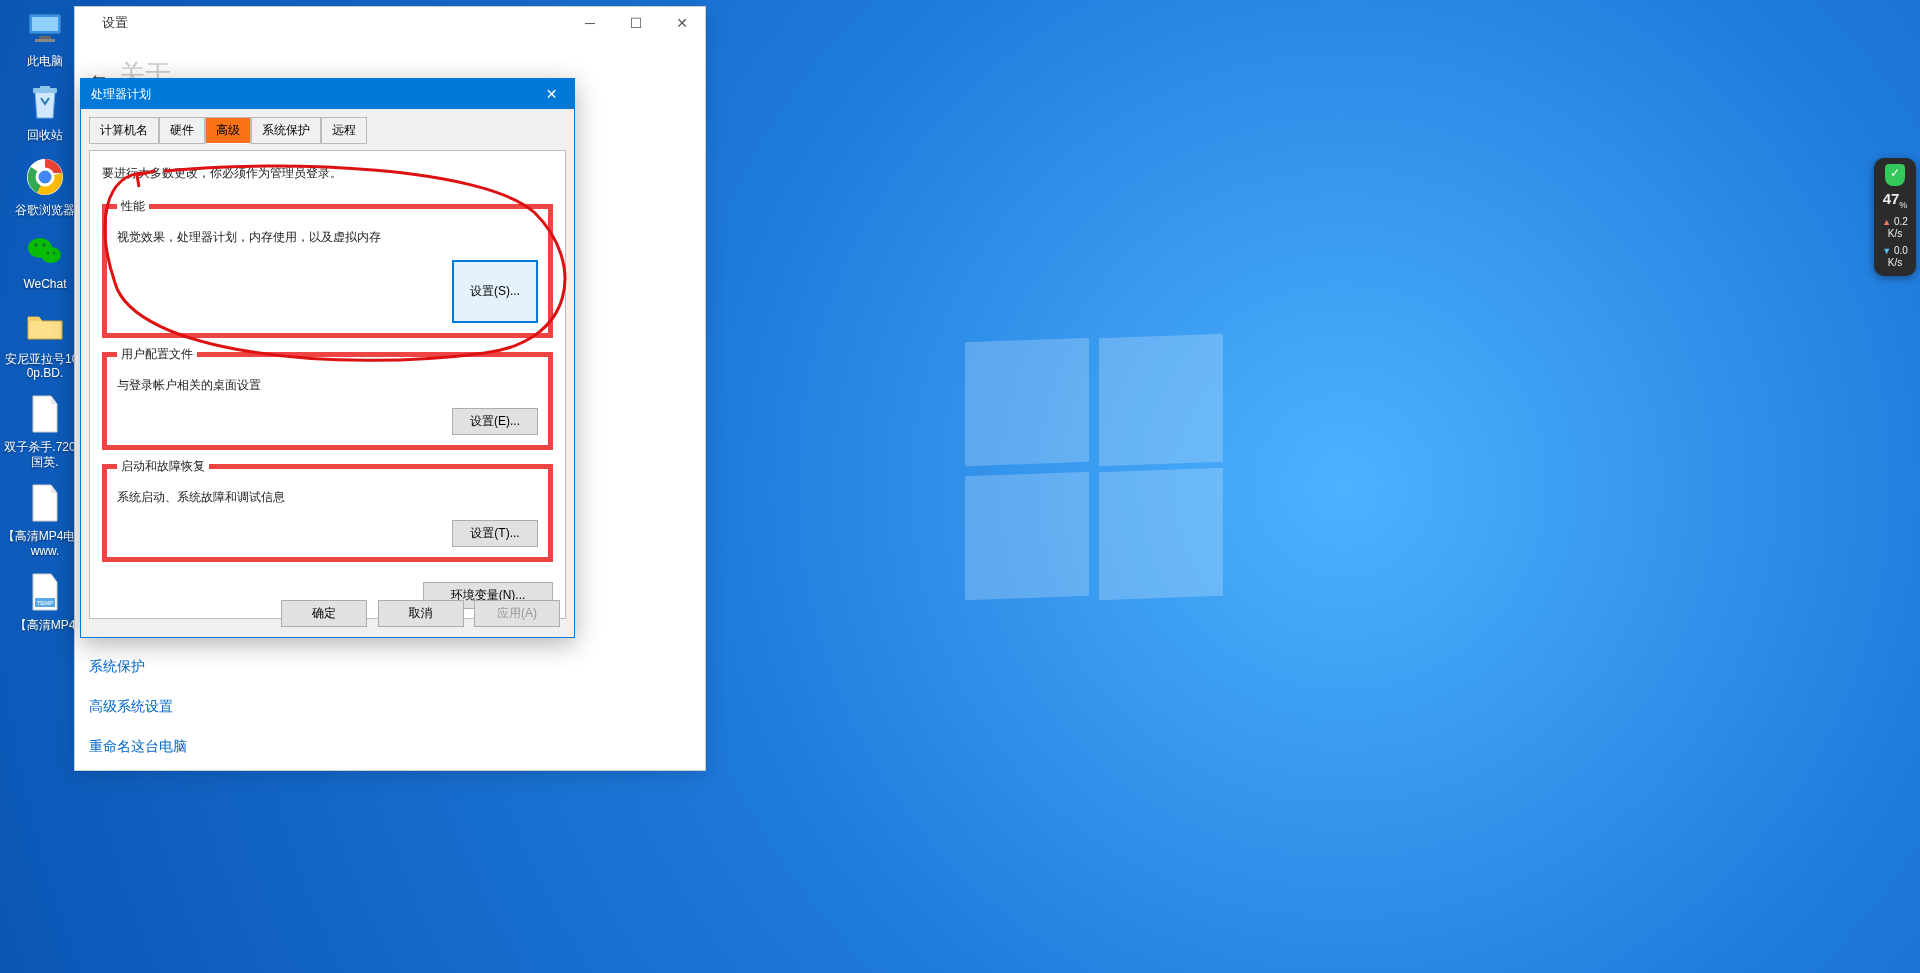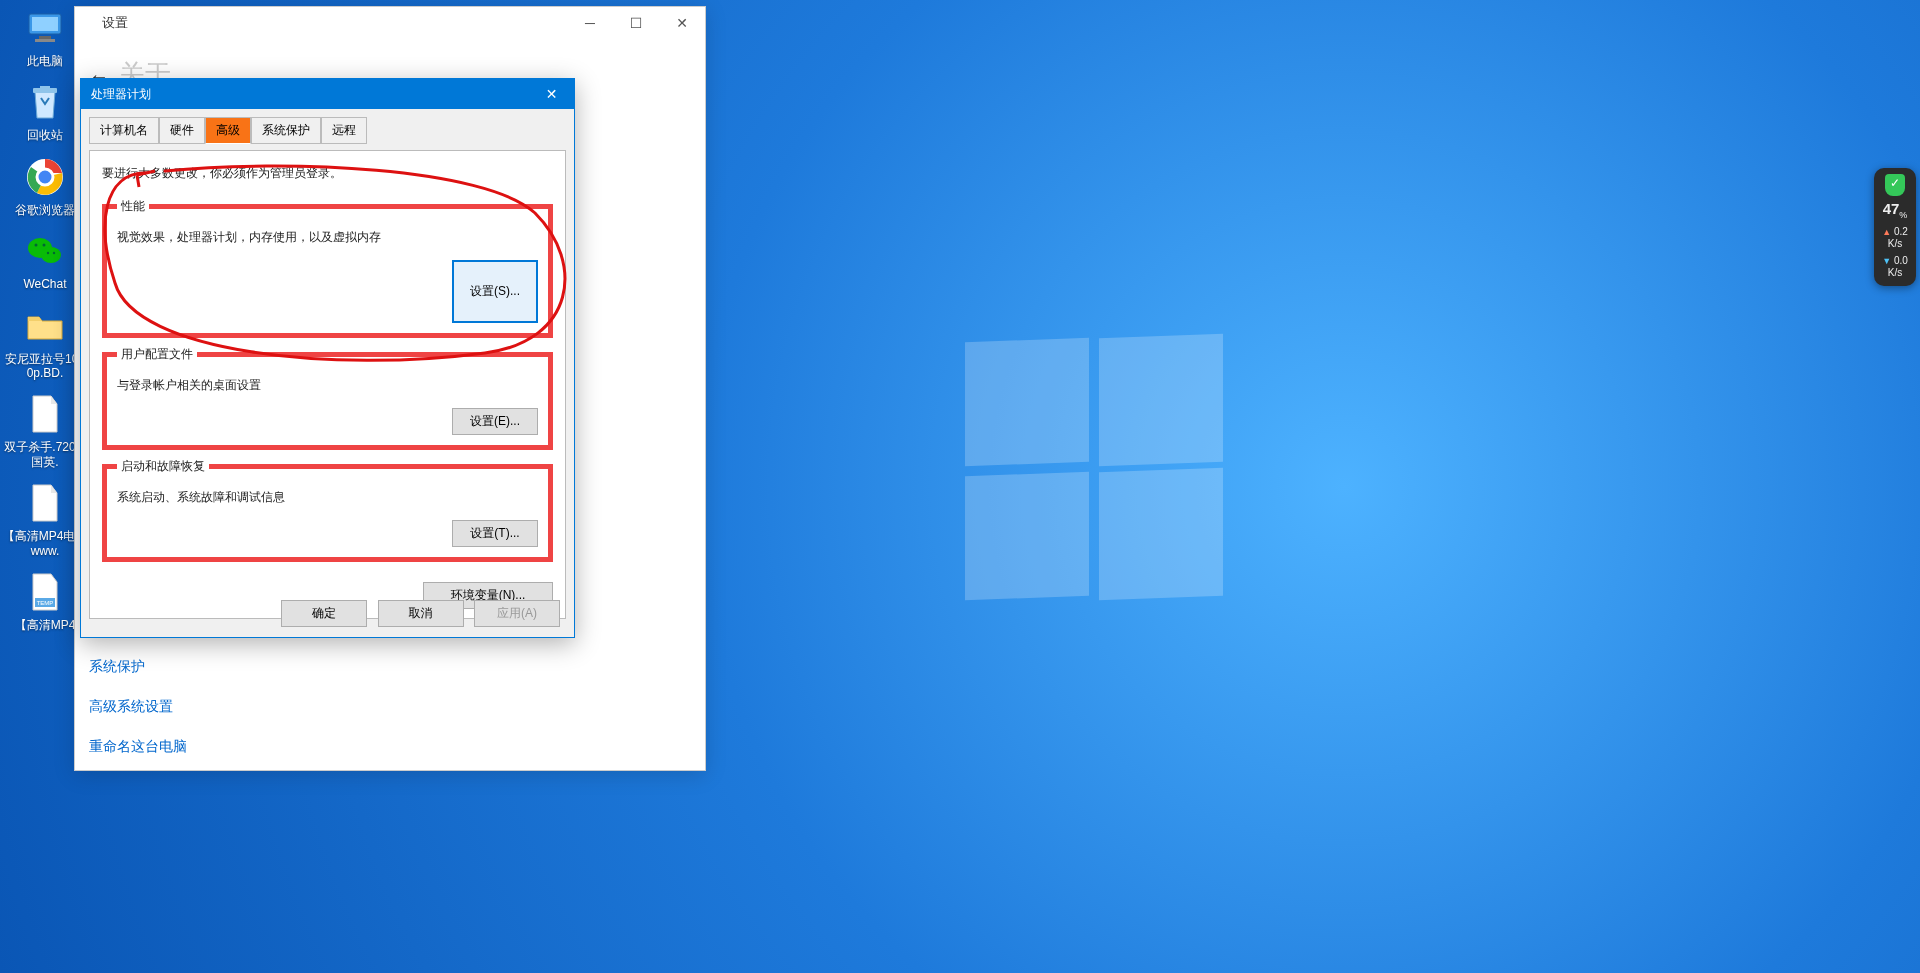--- a/index.html
+++ b/index.html
@@ -66,21 +66,21 @@
   
   .winlogo { position: absolute; left: 965px; top: 340px; width: 260px; height: 260px; }
   .winlogo .q { position: absolute; background: rgba(255,255,255,0.22); }
   .winlogo .q1 { left: 0; top: 0; width: 124px; height: 124px; transform: skewY(-2deg); }
   .winlogo .q2 { left: 134px; top: -4px; width: 124px; height: 128px; transform: skewY(-2deg); }
   .winlogo .q3 { left: 0; top: 134px; width: 124px; height: 124px; transform: skewY(-2deg); }
   .winlogo .q4 { left: 134px; top: 130px; width: 124px; height: 128px; transform: skewY(-2deg); }
 
   
   .netwidget {
-    position: absolute; right: 4px; top: 168px; width: 42px;
+    position: absolute; right: 4px; top: 158px; width: 42px;
     background: #2b2b2b; border-radius: 10px; padding: 6px 0 8px 0;
     color: #eee; text-align: center; font-size: 10px;
     box-shadow: 0 2px 8px rgba(0,0,0,.4);
   }
   .netwidget .shield { width: 20px; height: 22px; margin: 0 auto 4px; background: #34c759; border-radius: 4px 4px 8px 8px; position: relative; }
   .netwidget .shield:after { content:"✓"; color:#fff; position:absolute; left:5px; top:2px; font-size:12px; }
   .netwidget .pct { font-size: 15px; font-weight: 600; }
   .netwidget .pct sub { font-size: 9px; font-weight: 400; }
   .netwidget .row { margin-top: 6px; line-height: 1.1; }
   .netwidget .arrow { font-size: 9px; }

